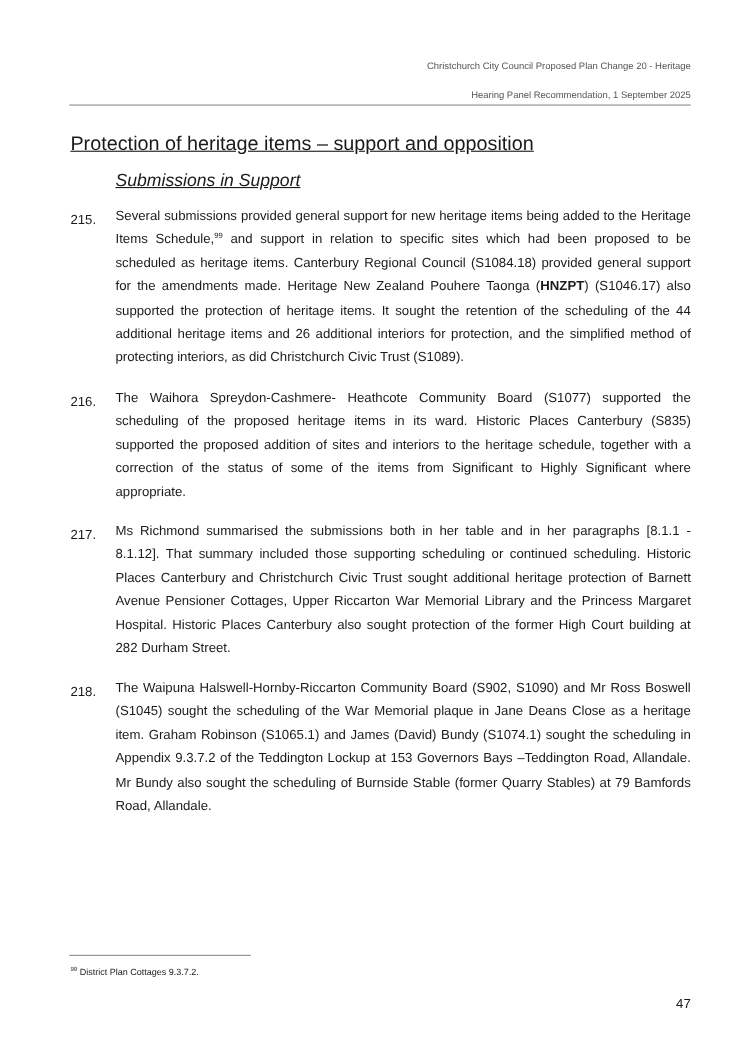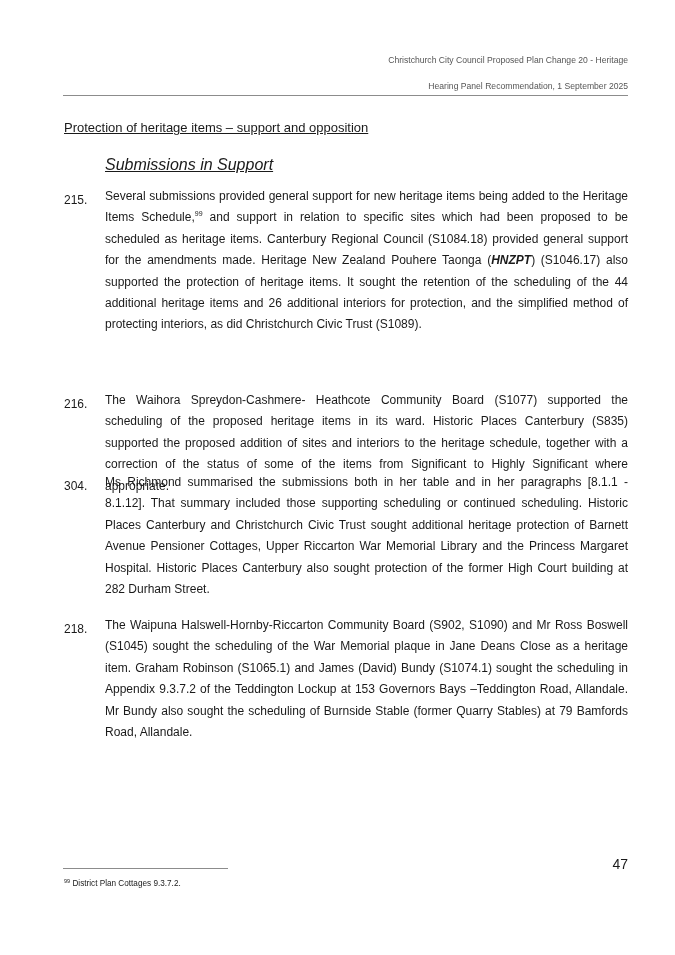--- a/index.html
+++ b/index.html
@@ -30,21 +30,21 @@
       left: 63px;
       top: 95px;
       width: 565px;
       height: 0;
       border-top: 1.5px solid #8c8c8c;
     }
     .section-heading {
       position: absolute;
       left: 64px;
       top: 120px;
-      font-size: 13px;
+      font-size: 18px;
       text-decoration: underline;
       white-space: nowrap;
     }
     .sub-heading {
       position: absolute;
       left: 105px;
       top: 156px;
       font-size: 16px;
       font-style: italic;
       text-decoration: underline;
@@ -64,23 +64,23 @@
     }
     .para .body {
       margin-left: 41px;
       text-align: justify;
     }
     .para .body sup {
       font-size: 7px;
       line-height: 0;
       vertical-align: 5px;
     }
-    .para .body b { font-weight: bold; font-style: italic; }
+    .para .body b { font-weight: bold; }
     #p215 { top: 186px; }
-    #p216 { top: 351px; margin-top: 39px; }
+    #p216 { top: 351px; }
     #p217 { top: 472px; }
     #p218 { top: 615px; }
     .footnote-rule {
       position: absolute;
       left: 63px;
       top: 868px;
       width: 165px;
       height: 0;
       border-top: 1px solid #8c8c8c;
     }
@@ -92,22 +92,22 @@
       white-space: nowrap;
     }
     .footnote sup {
       font-size: 5.5px;
       vertical-align: 3px;
       line-height: 0;
     }
     .page-number {
       position: absolute;
       right: 47px;
-      top: 856px;
-      font-size: 14px;
+      top: 905px;
+      font-size: 12px;
     }
   </style>
 </head>
 <body>
 
 <div class="header">
   <div class="line1">Christchurch City Council Proposed Plan Change 20 - Heritage</div>
   <div class="line2">Hearing Panel Recommendation, 1 September 2025</div>
 </div>
 <div class="header-rule"></div>
@@ -119,21 +119,21 @@
   <span class="num">215.</span>
   <div class="body"><span>Several submissions provided general support for new heritage items being added to the Heritage Items Schedule,</span><sup>99</sup><span> and support in relation to specific sites which had been proposed to be scheduled as heritage items.  Canterbury Regional Council (S1084.18) provided general support for the amendments made.  Heritage New Zealand Pouhere Taonga (</span><b>HNZPT</b><span>) (S1046.17) also supported the protection of heritage items.  It sought the retention of the scheduling of the 44 additional heritage items and 26 additional interiors for protection, and the simplified method of protecting interiors, as did Christchurch Civic Trust (S1089).</span></div>
 </div>
 
 <div class="para" id="p216">
   <span class="num">216.</span>
   <div class="body">The Waihora Spreydon-Cashmere- Heathcote Community Board (S1077) supported the scheduling of the proposed heritage items in its ward.  Historic Places Canterbury (S835) supported the proposed addition of sites and interiors to the heritage schedule, together with a correction of the status of some of the items from Significant to Highly Significant where appropriate.</div>
 </div>
 
 <div class="para" id="p217">
-  <span class="num">304.</span>
+  <span class="num">217.</span>
   <div class="body">Ms Richmond summarised the submissions both in her table and in her paragraphs [8.1.1 - 8.1.12].  That summary included those supporting scheduling or continued scheduling.  Historic Places Canterbury and Christchurch Civic Trust sought additional heritage protection of Barnett Avenue Pensioner Cottages, Upper Riccarton War Memorial Library and the Princess Margaret Hospital.  Historic Places Canterbury also sought protection of the former High Court building at 282 Durham Street.</div>
 </div>
 
 <div class="para" id="p218">
   <span class="num">218.</span>
   <div class="body">The Waipuna Halswell-Hornby-Riccarton Community Board (S902, S1090) and Mr Ross Boswell (S1045) sought the scheduling of the War Memorial plaque in Jane Deans Close as a heritage item.  Graham Robinson (S1065.1) and James (David) Bundy (S1074.1) sought the scheduling in Appendix 9.3.7.2 of the Teddington Lockup at 153 Governors Bays –Teddington Road, Allandale.  Mr Bundy also sought the scheduling of Burnside Stable (former Quarry Stables) at 79 Bamfords Road, Allandale.</div>
 </div>
 
 <div class="footnote-rule"></div>
 <div class="footnote"><sup>99</sup><span> District Plan Cottages 9.3.7.2.</span></div>

